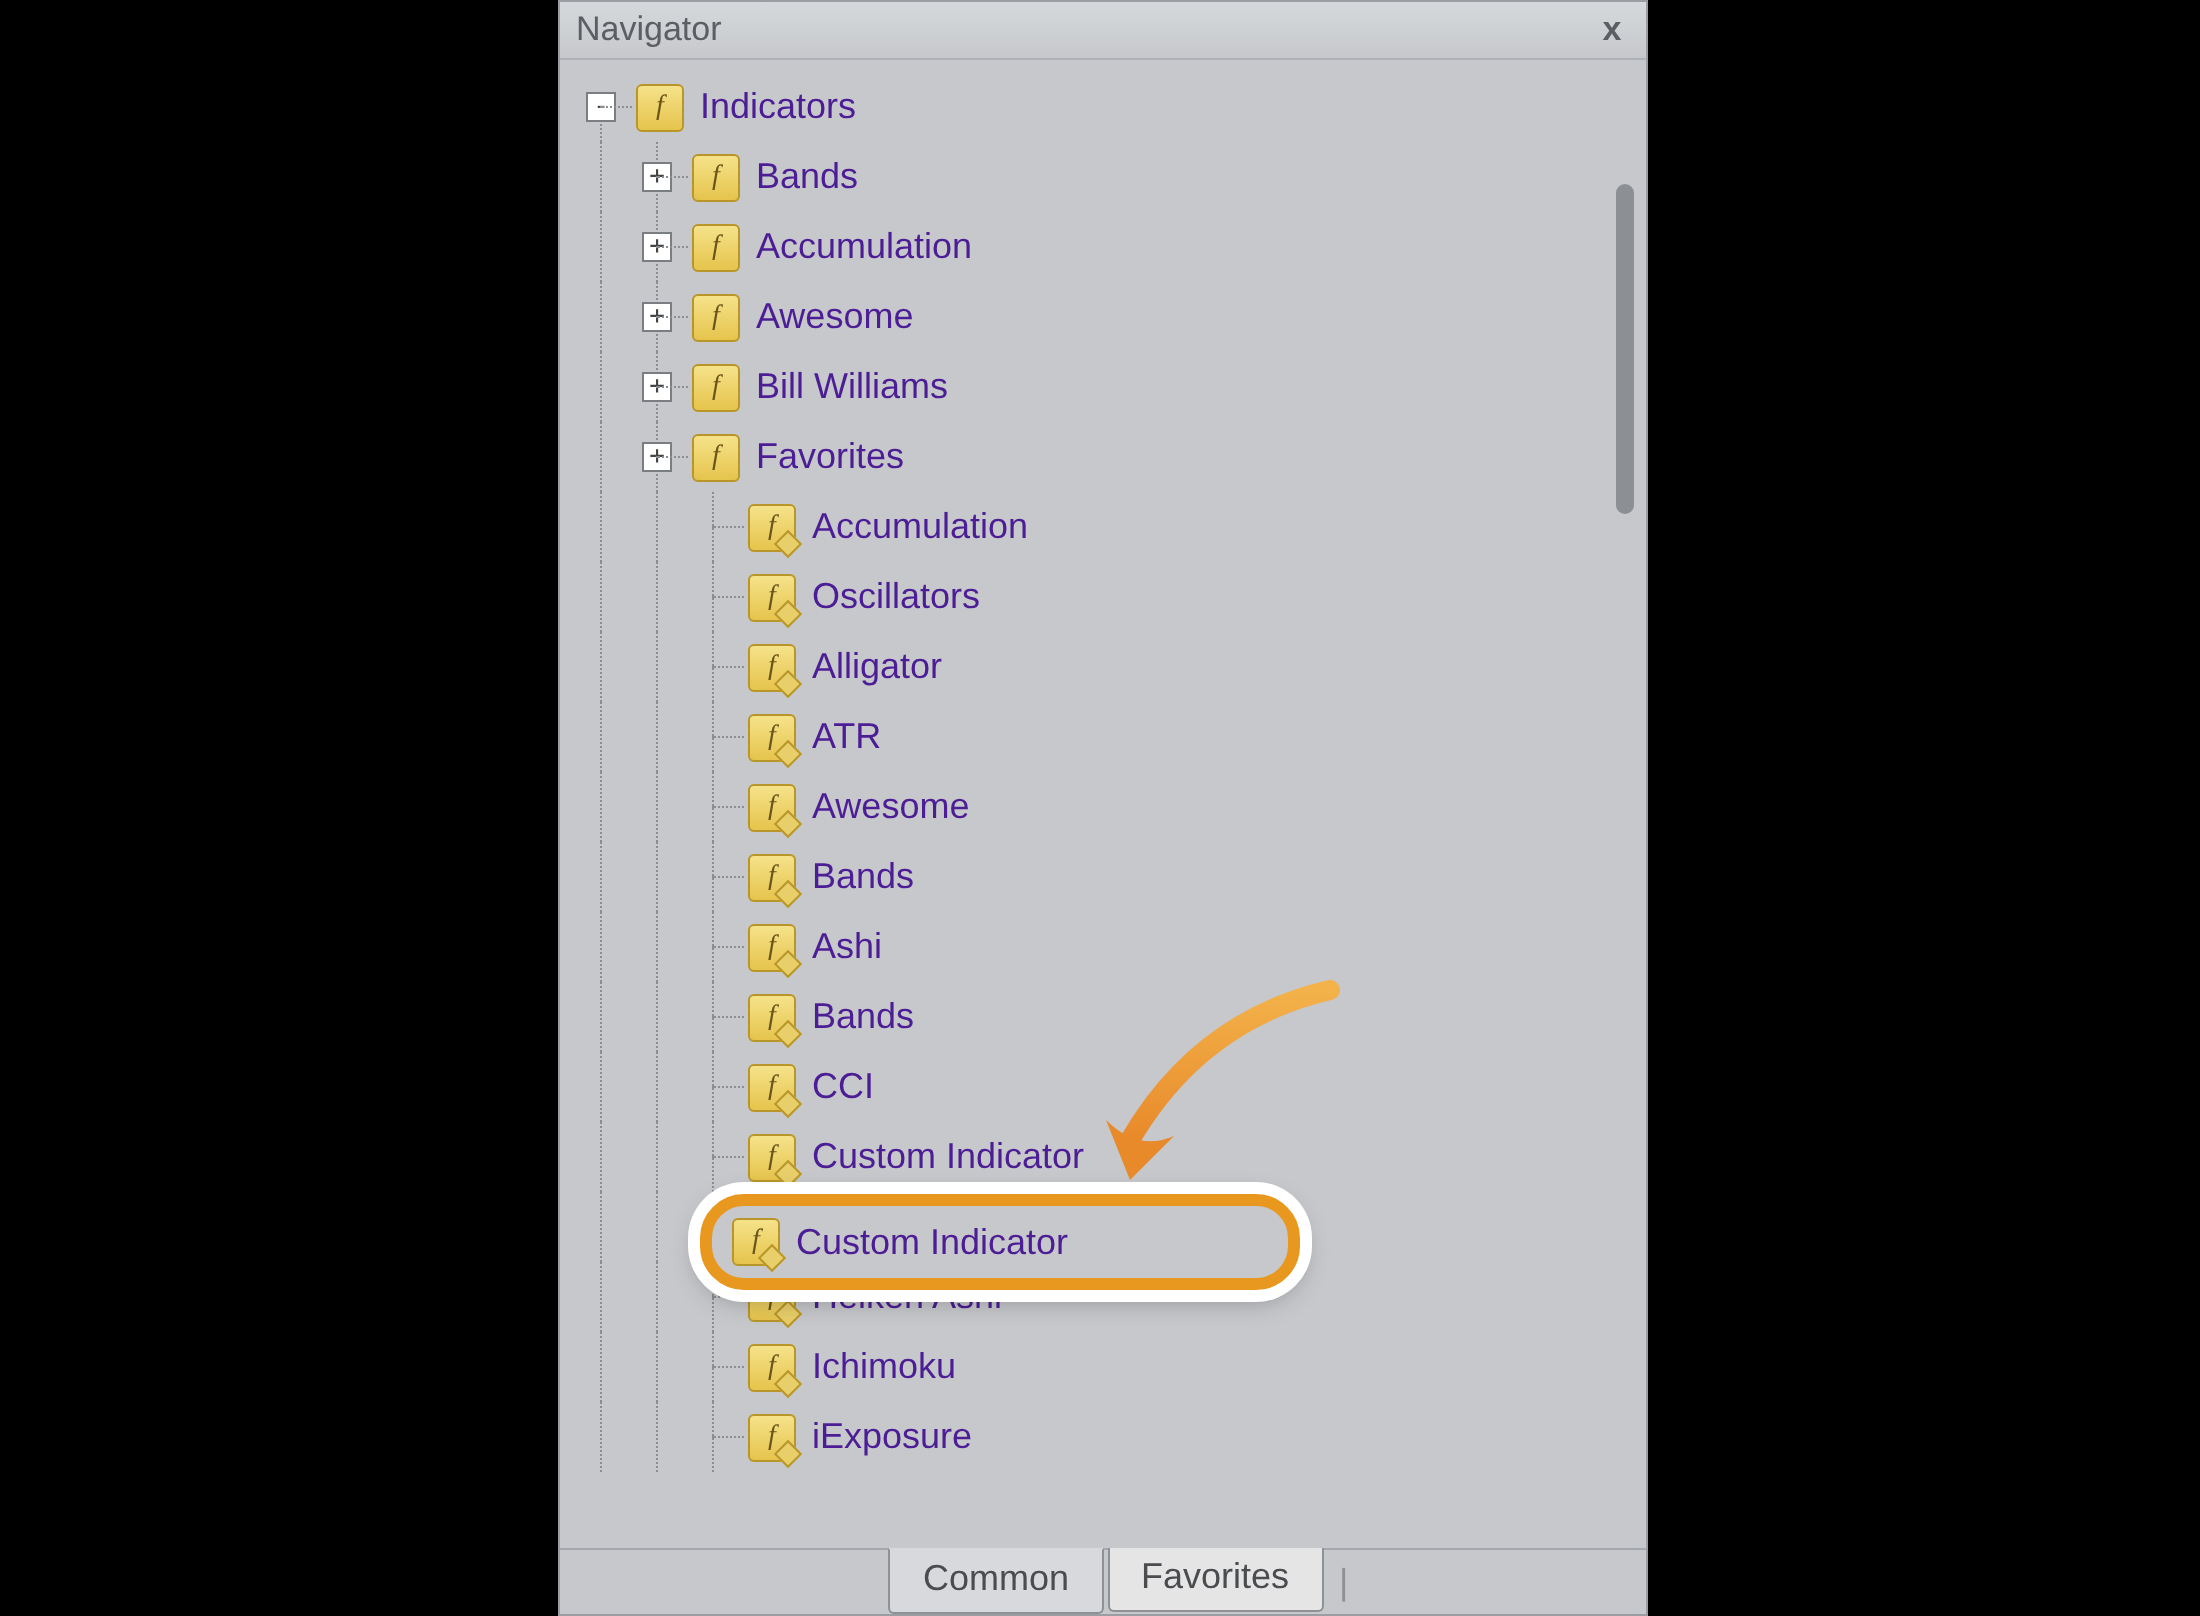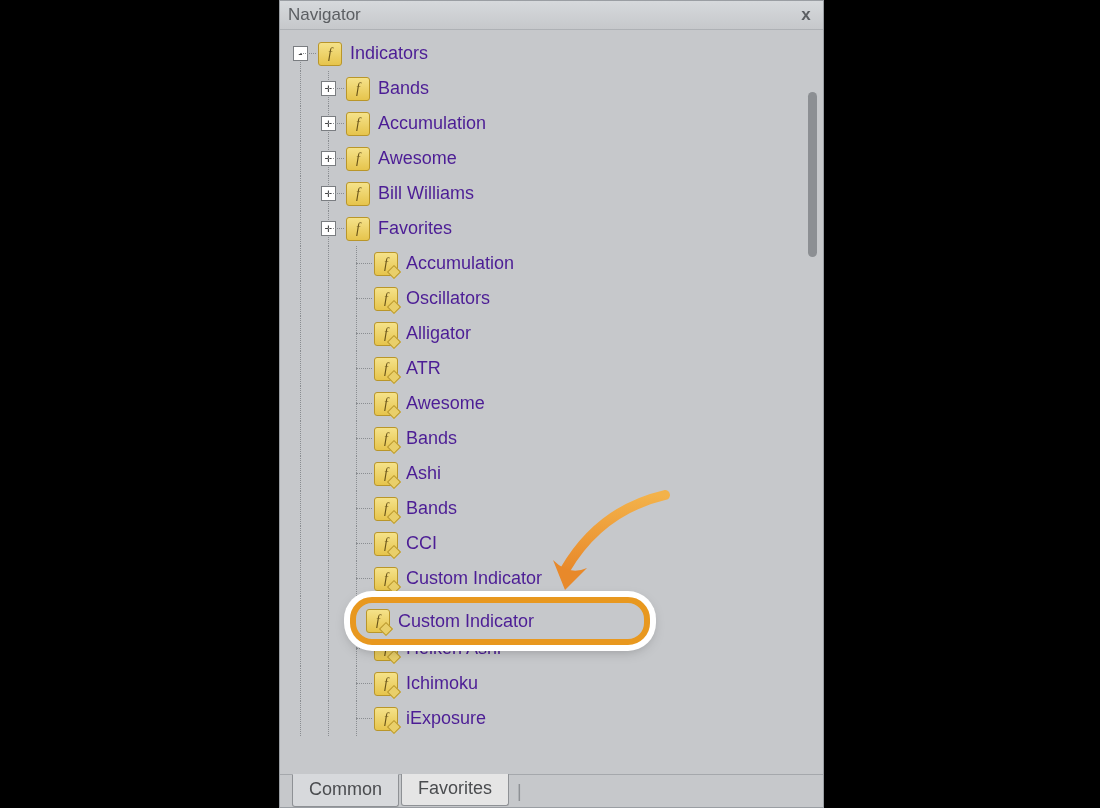--- a/index.html
+++ b/index.html
@@ -156,20 +156,21 @@
     white-space: nowrap;
   }
   .tabs {
     height: 32px;
     background: #c6c8cb;
     border-top: 1px solid #a5a8ac;
     display: flex;
     align-items: flex-start;
     padding-left: 12px;
     font-size: 18px;
+    justify-content: center;
   }
   .tab {
     padding: 4px 16px 6px;
     border: 1px solid #8e9195;
     border-top: none;
     margin-right: 2px;
     background: #e5e5e5;
     color: #4a4c4f;
     cursor: pointer;
     position: relative;

